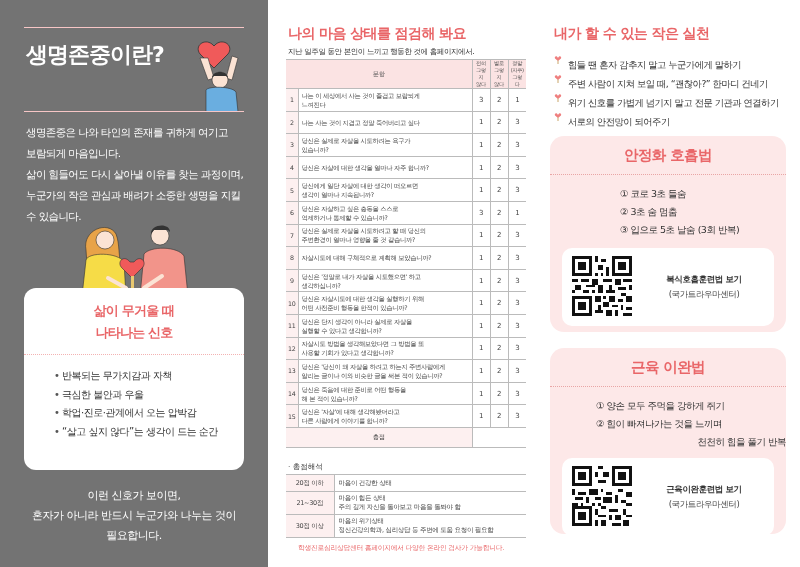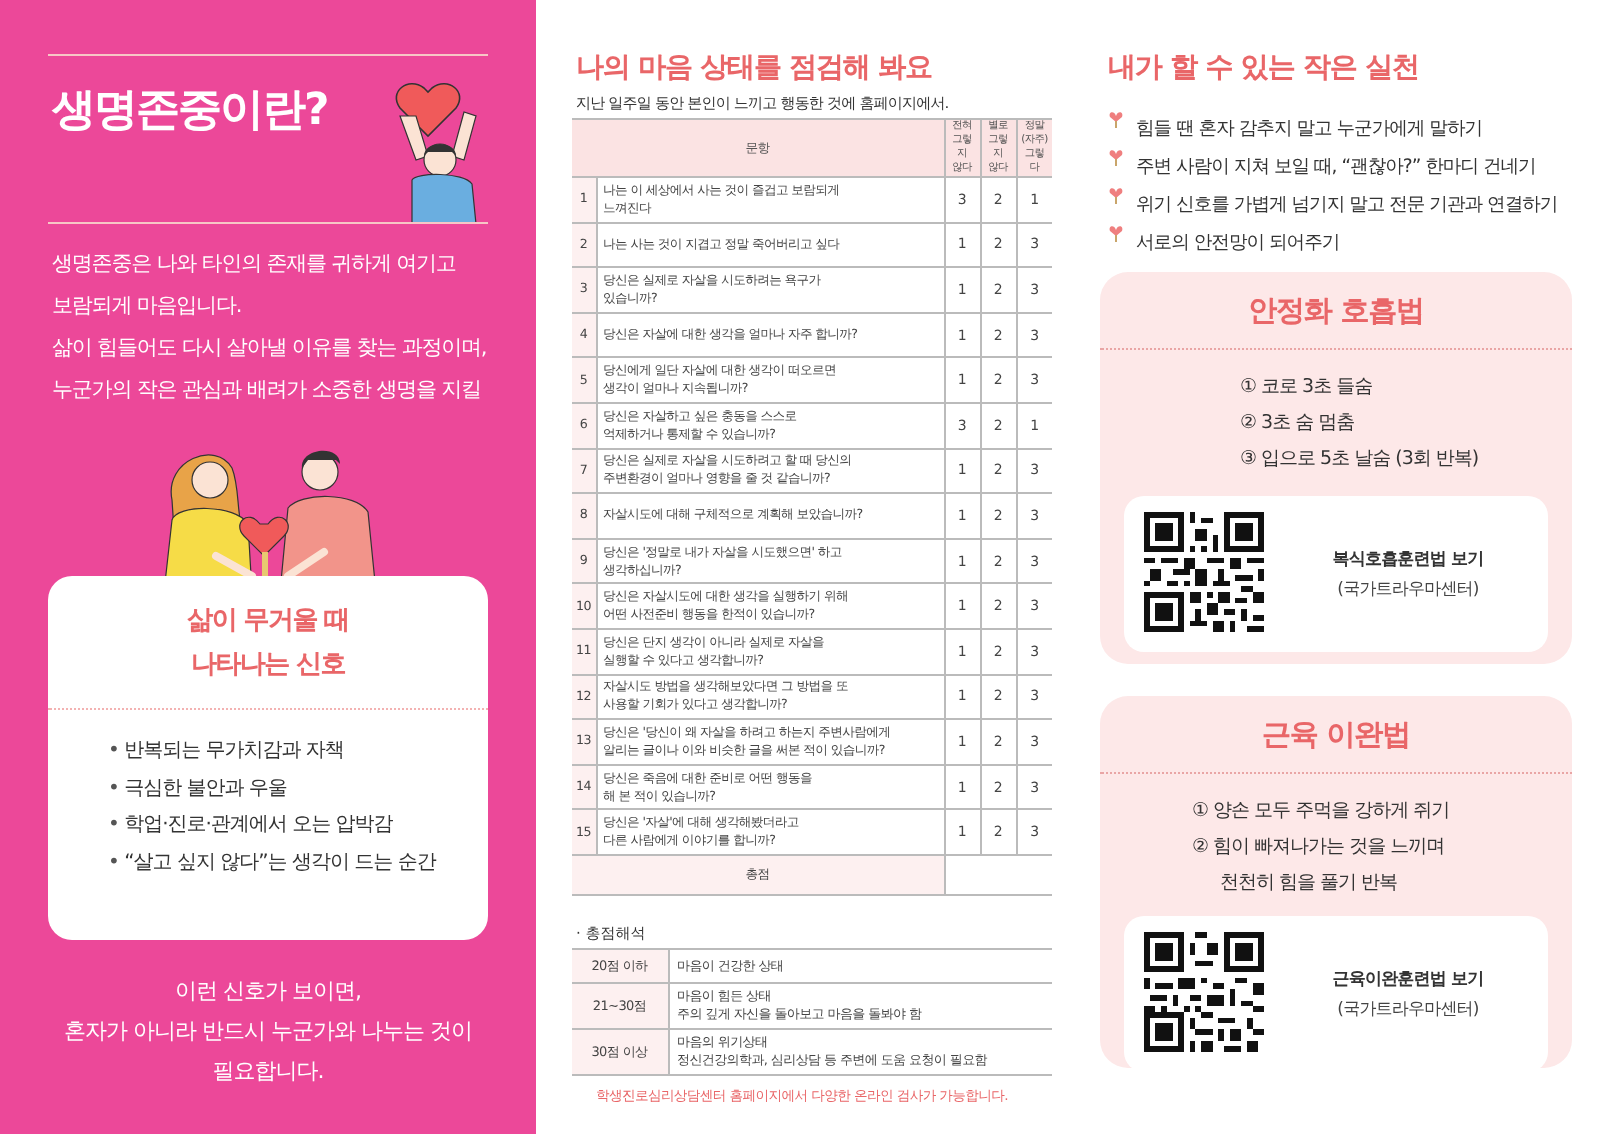--- a/index.html
+++ b/index.html
@@ -2,21 +2,21 @@
 <html><head>
 <meta charset="utf-8">
 <style>
   * { box-sizing: border-box; margin: 0; padding: 0; }
   html, body { width: 800px; height: 567px; overflow: hidden; background: #ffffff; }
   body { font-family: "DejaVu Sans", "Liberation Sans", sans-serif; position: relative; color: #333; }
 
   
   .left {
     position: absolute; left: 0; top: 0; width: 300px; height: 567px;
-    background: #ec4899; color: #fff;
+    background: #737373; color: #fff;
   }
   .left .rule { position: absolute; left: 24px; width: 220px; height: 1px; background: #f7c6c6; }
   .left .title {
     position: absolute; left: 26px; top: 40px; font-size: 22px; font-weight: bold; letter-spacing: -1px; color: #fff;
   }
   .left .intro {
     position: absolute; left: 26px; top: 122px; width: 228px; font-size: 10.5px; line-height: 21px; color: #fff; letter-spacing: -0.6px;
   }
   .illus-top { position: absolute; left: 192px; top: 40px; width: 56px; height: 72px; }
   .illus-bot { position: absolute; left: 78px; top: 210px; width: 118px; height: 86px; }
@@ -114,20 +114,21 @@
     <path d="M14 50 C16 46 40 46 44 52 L46 72 L14 72 Z" fill="#6aaee0" stroke="#333" stroke-width="0.6"></path>
   </svg>
 
   <div class="rule" style="top:111px"></div>
 
   <div class="intro">
     <div>생명존중은 나와 타인의 존재를 귀하게 여기고</div>
     <div>보람되게 마음입니다.</div>
     <div>삶이 힘들어도 다시 살아낼 이유를 찾는 과정이며,</div>
     <div>누군가의 작은 관심과 배려가 소중한 생명을 지킬</div>
+    <div>수 있습니다.</div>
   </div>
 
   <svg class="illus-bot" viewBox="0 0 118 86">
     <path d="M8 40 C4 20 30 10 38 24 C42 34 40 46 44 60 L10 70 Z" fill="#e8a348" stroke="#333" stroke-width="0.6"></path>
     <circle cx="27" cy="30" r="9" fill="#fbe3d4" stroke="#333" stroke-width="0.6"></circle>
     <path d="M8 50 C10 42 40 42 46 52 L48 86 L4 86 Z" fill="#f6dc47" stroke="#333" stroke-width="0.6"></path>
     <circle cx="82" cy="26" r="9" fill="#fbe3d4" stroke="#333" stroke-width="0.6"></circle>
     <path d="M73 24 C72 14 92 12 92 22 L90 20 L76 20 Z" fill="#333"></path>
     <path d="M66 44 C72 36 100 36 106 46 L110 86 L62 86 Z" fill="#f2948a" stroke="#333" stroke-width="0.6"></path>
     <path d="M52 52 C46 44 38 52 44 58 L54 68 L64 58 C70 52 62 44 56 52 Z" fill="#f05a5a" stroke="#333" stroke-width="0.6"></path>
@@ -485,21 +486,21 @@
       </div>
     </div>
   </div>
 
   <div class="box" style="top:348px; height:186px;">
     <div class="box-title">근육 이완법</div>
     <div class="dotted"></div>
     <div class="steps" style="padding-left:46px;">
       <div>① 양손 모두 주먹을 강하게 쥐기</div>
       <div>② 힘이 빠져나가는 것을 느끼며</div>
-      <div style="padding-left:14px;">천천히 힘을 풀기 반복</div>
+      <div style="padding-left:14px;text-align:right;">천천히 힘을 풀기 반복</div>
     </div>
     <div class="qr-card" style="top:110px;">
       <svg class="qr" viewBox="0 0 21 21" shape-rendering="crispEdges">
         <rect width="21" height="21" fill="#fff"></rect>
         <g fill="#111">
           <rect x="0" y="0" width="7" height="7"></rect>
             <rect x="1" y="1" width="5" height="5" fill="#fff"></rect>
             <rect x="2" y="2" width="3" height="3"></rect>
           <rect x="14" y="0" width="7" height="7"></rect>
             <rect x="15" y="1" width="5" height="5" fill="#fff"></rect>

